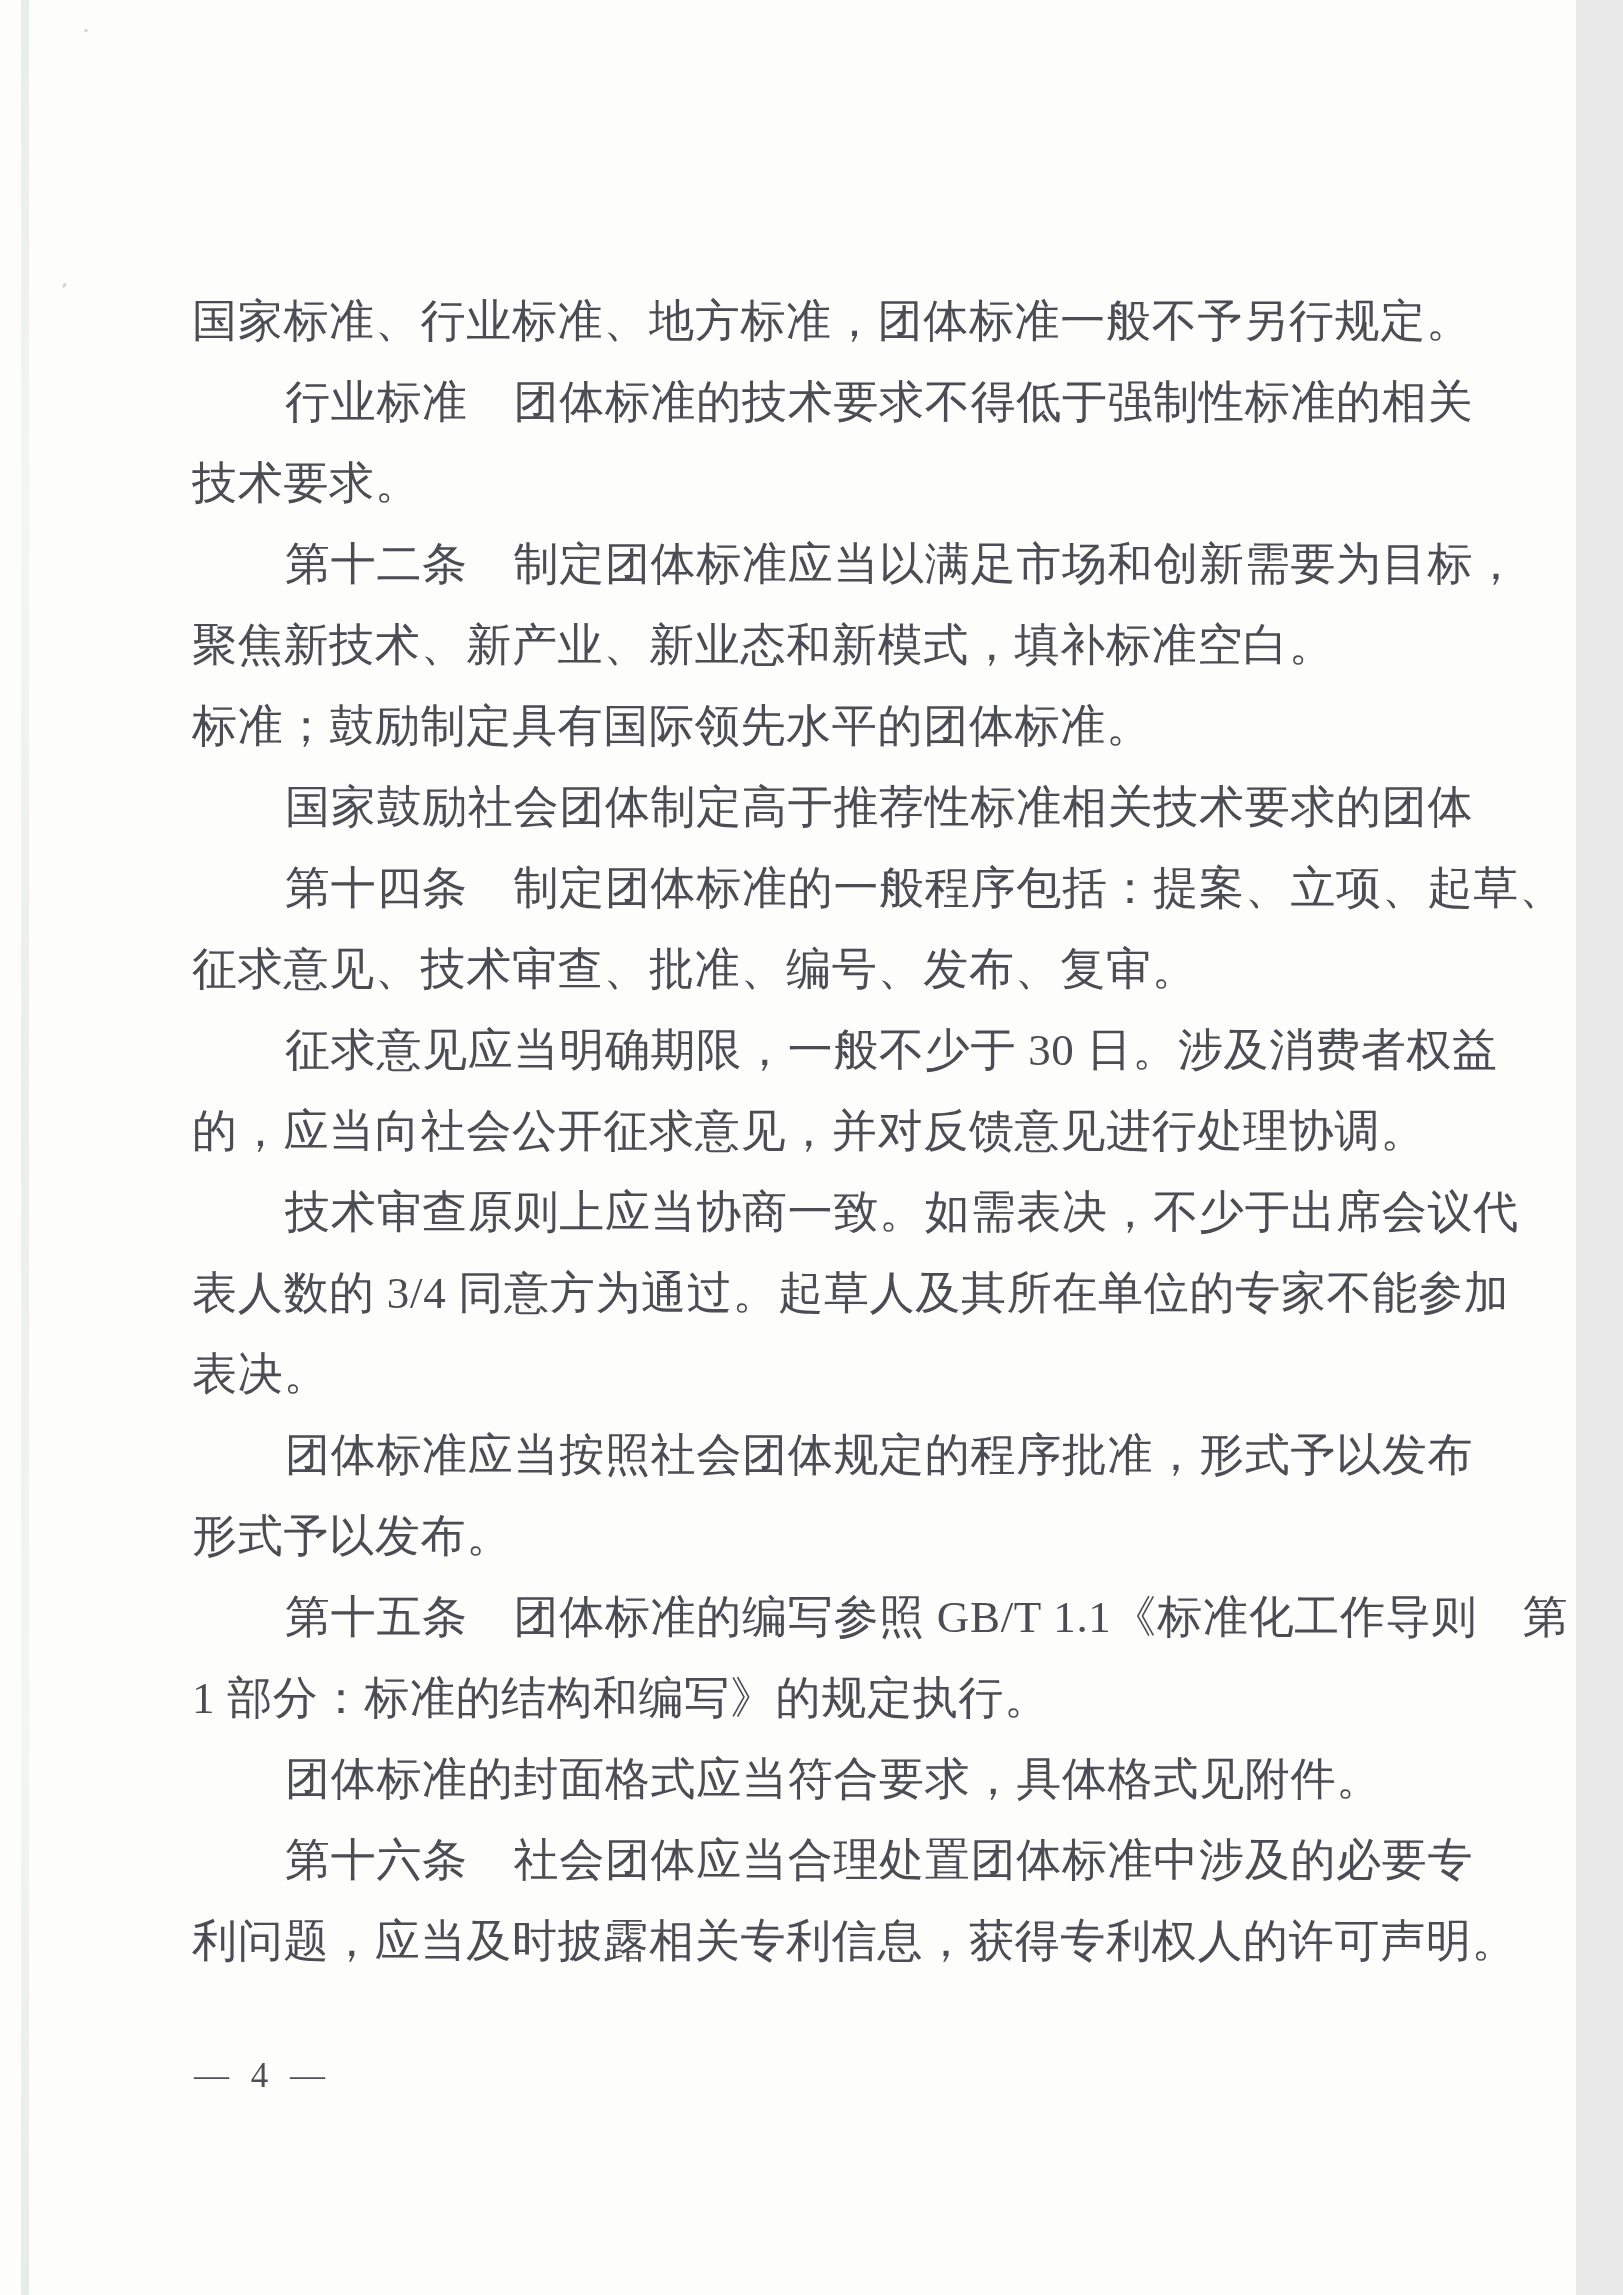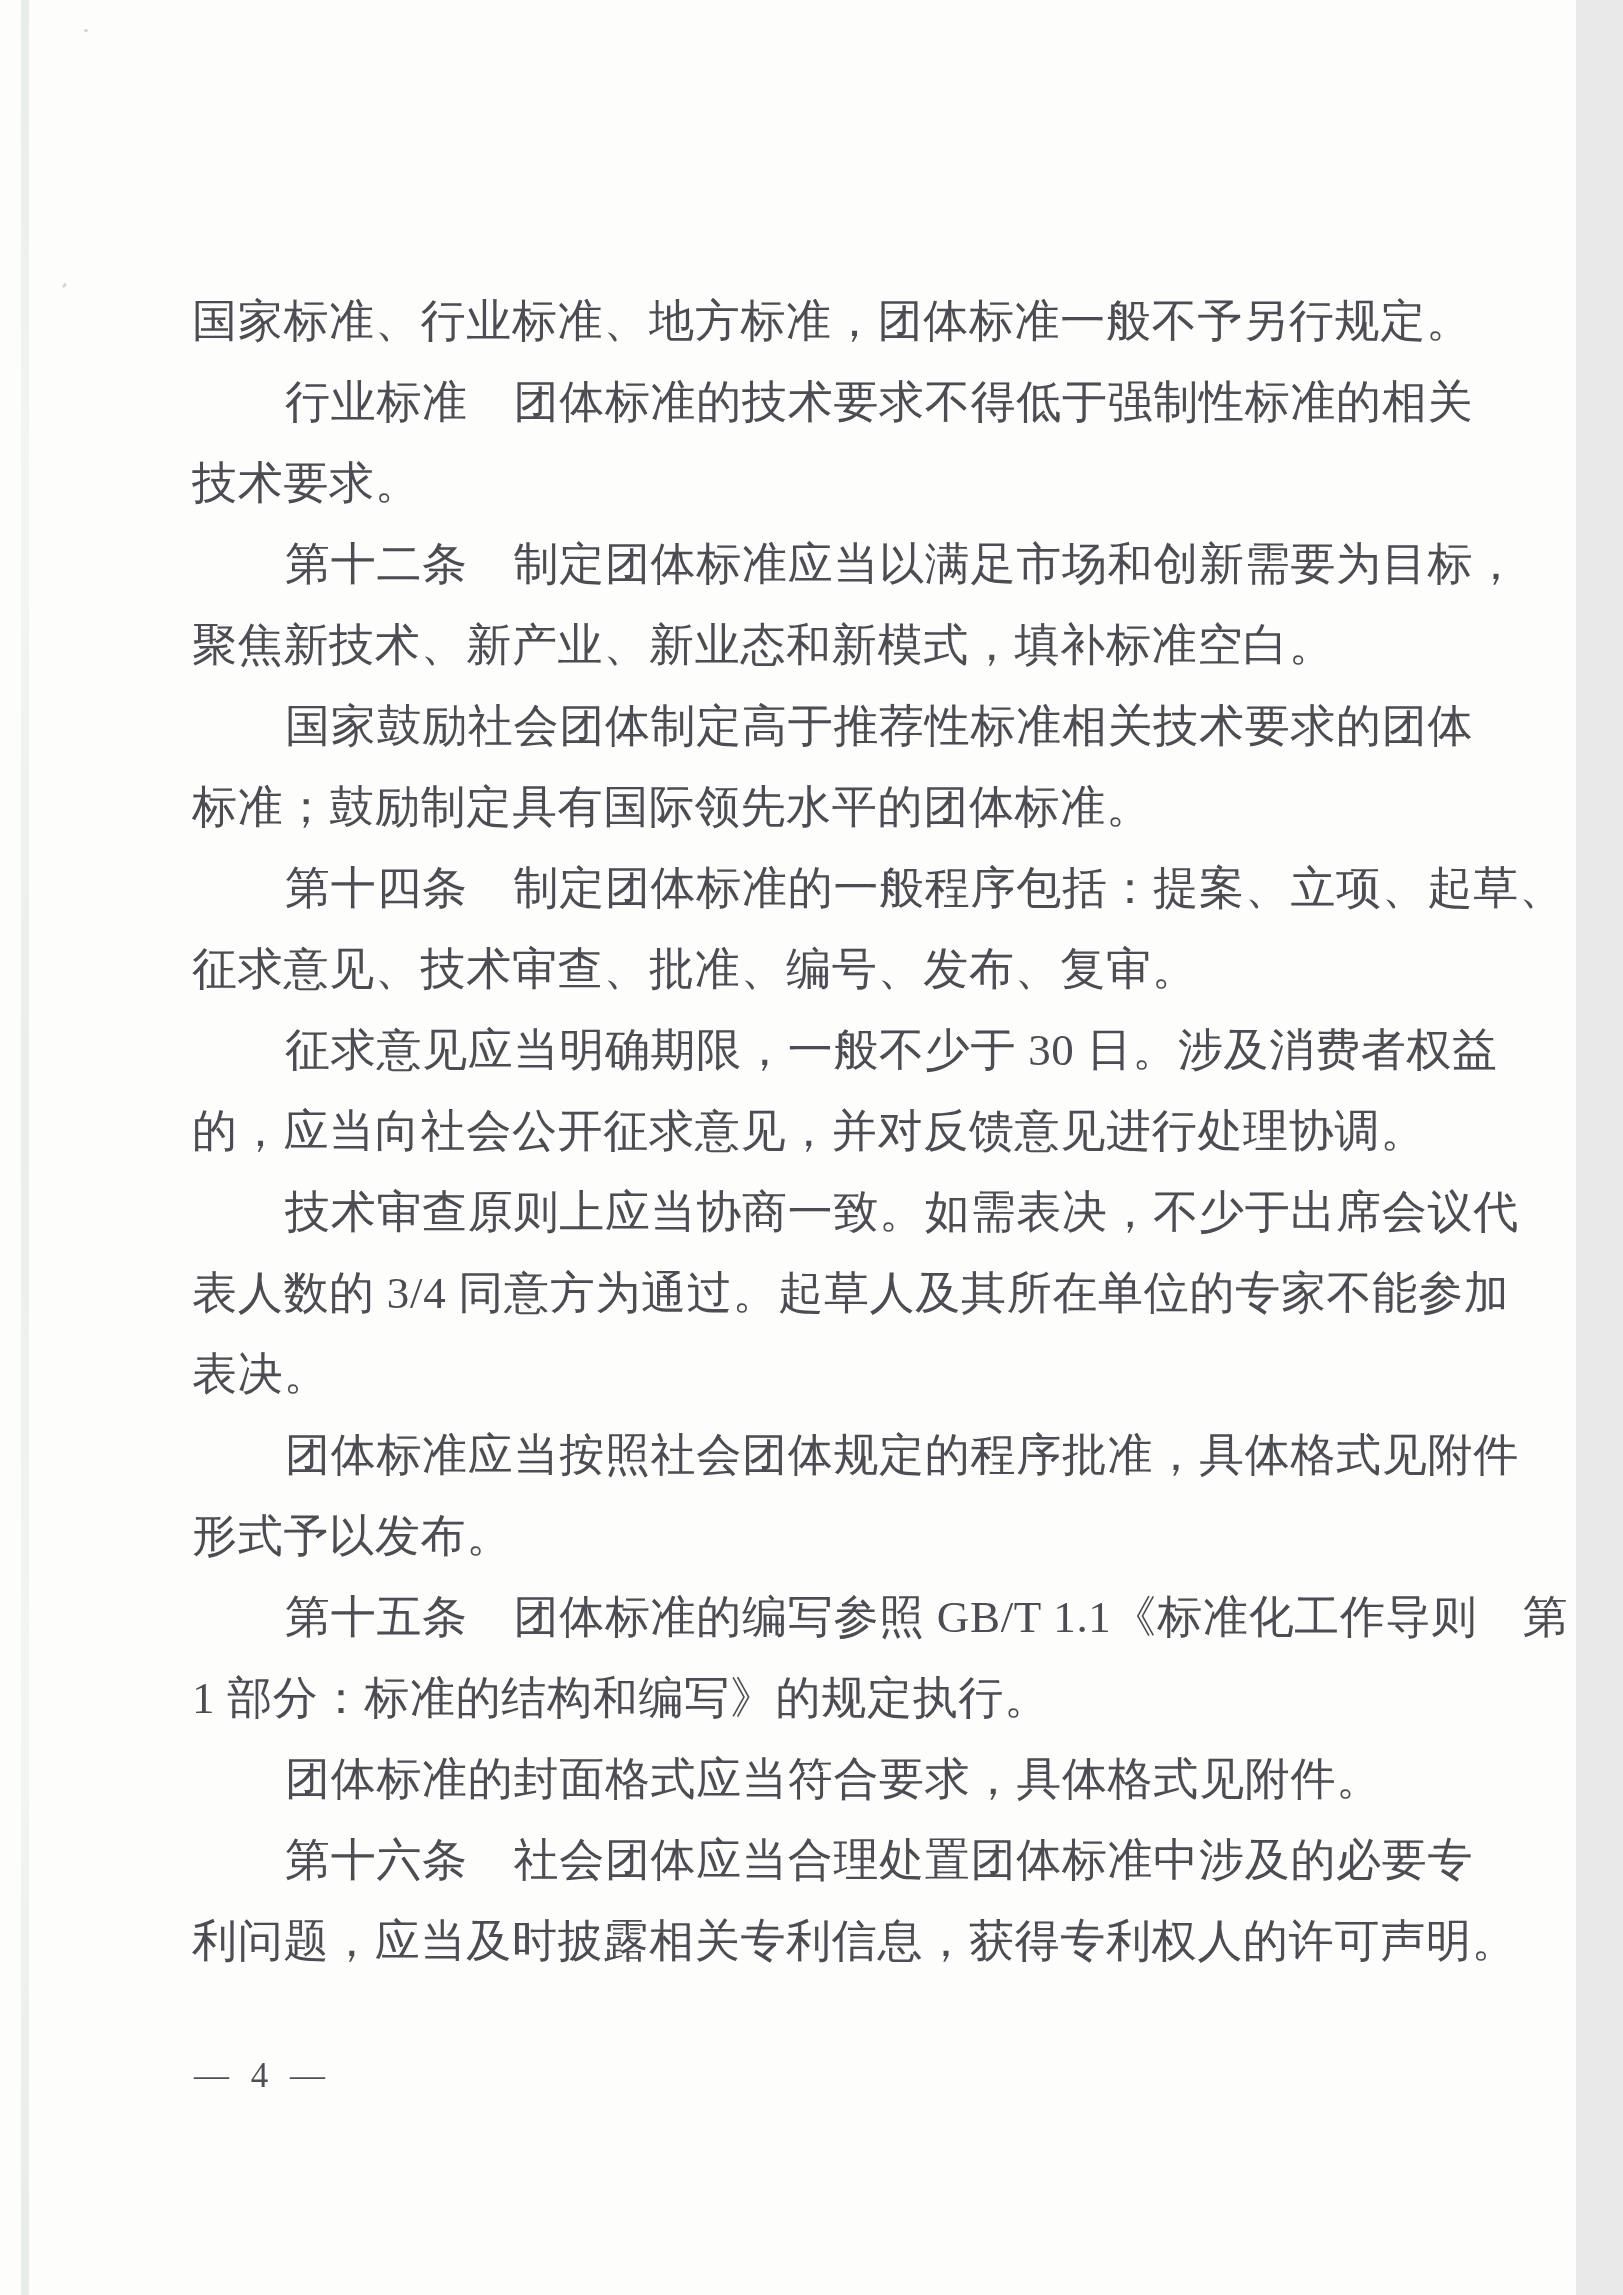--- a/index.html
+++ b/index.html
@@ -76,30 +76,30 @@
   <div class="scan-edge"></div>
   <div class="scan-speck speck-a"></div>
   <div class="scan-speck speck-b"></div>
 
   <main class="content">
     <p class="line">国家标准、行业标准、地方标准，团体标准一般不予另行规定。</p>
     <p class="line indent">行业标准　团体标准的技术要求不得低于强制性标准的相关</p>
     <p class="line">技术要求。</p>
     <p class="line indent">第十二条　制定团体标准应当以满足市场和创新需要为目标，</p>
     <p class="line">聚焦新技术、新产业、新业态和新模式，填补标准空白。</p>
+    <p class="line">标准；鼓励制定具有国际领先水平的团体标准。</p>
     <p class="line indent">国家鼓励社会团体制定高于推荐性标准相关技术要求的团体</p>
-    <p class="line">标准；鼓励制定具有国际领先水平的团体标准。</p>
     <p class="line indent">第十四条　制定团体标准的一般程序包括：提案、立项、起草、</p>
     <p class="line">征求意见、技术审查、批准、编号、发布、复审。</p>
     <p class="line indent">征求意见应当明确期限，一般不少于 30 日。涉及消费者权益</p>
     <p class="line">的，应当向社会公开征求意见，并对反馈意见进行处理协调。</p>
     <p class="line indent">技术审查原则上应当协商一致。如需表决，不少于出席会议代</p>
     <p class="line">表人数的 3/4 同意方为通过。起草人及其所在单位的专家不能参加</p>
     <p class="line">表决。</p>
-    <p class="line indent">团体标准应当按照社会团体规定的程序批准，具体格式见附件</p>
+    <p class="line indent">团体标准应当按照社会团体规定的程序批准，形式予以发布</p>
     <p class="line">形式予以发布。</p>
     <p class="line indent">第十五条　团体标准的编写参照 GB/T 1.1《标准化工作导则　第</p>
     <p class="line">1 部分：标准的结构和编写》的规定执行。</p>
     <p class="line indent">团体标准的封面格式应当符合要求，具体格式见附件。</p>
     <p class="line indent">第十六条　社会团体应当合理处置团体标准中涉及的必要专</p>
     <p class="line">利问题，应当及时披露相关专利信息，获得专利权人的许可声明。</p>
   </main>
 
   <div class="page-number">— 4 —</div>
 

